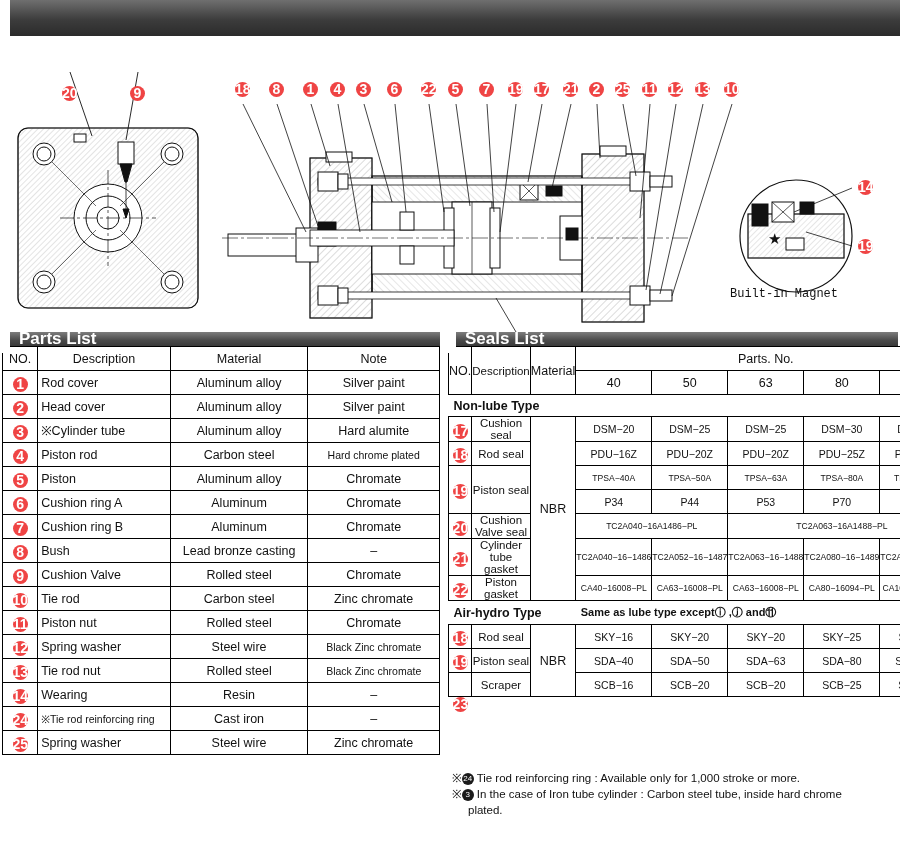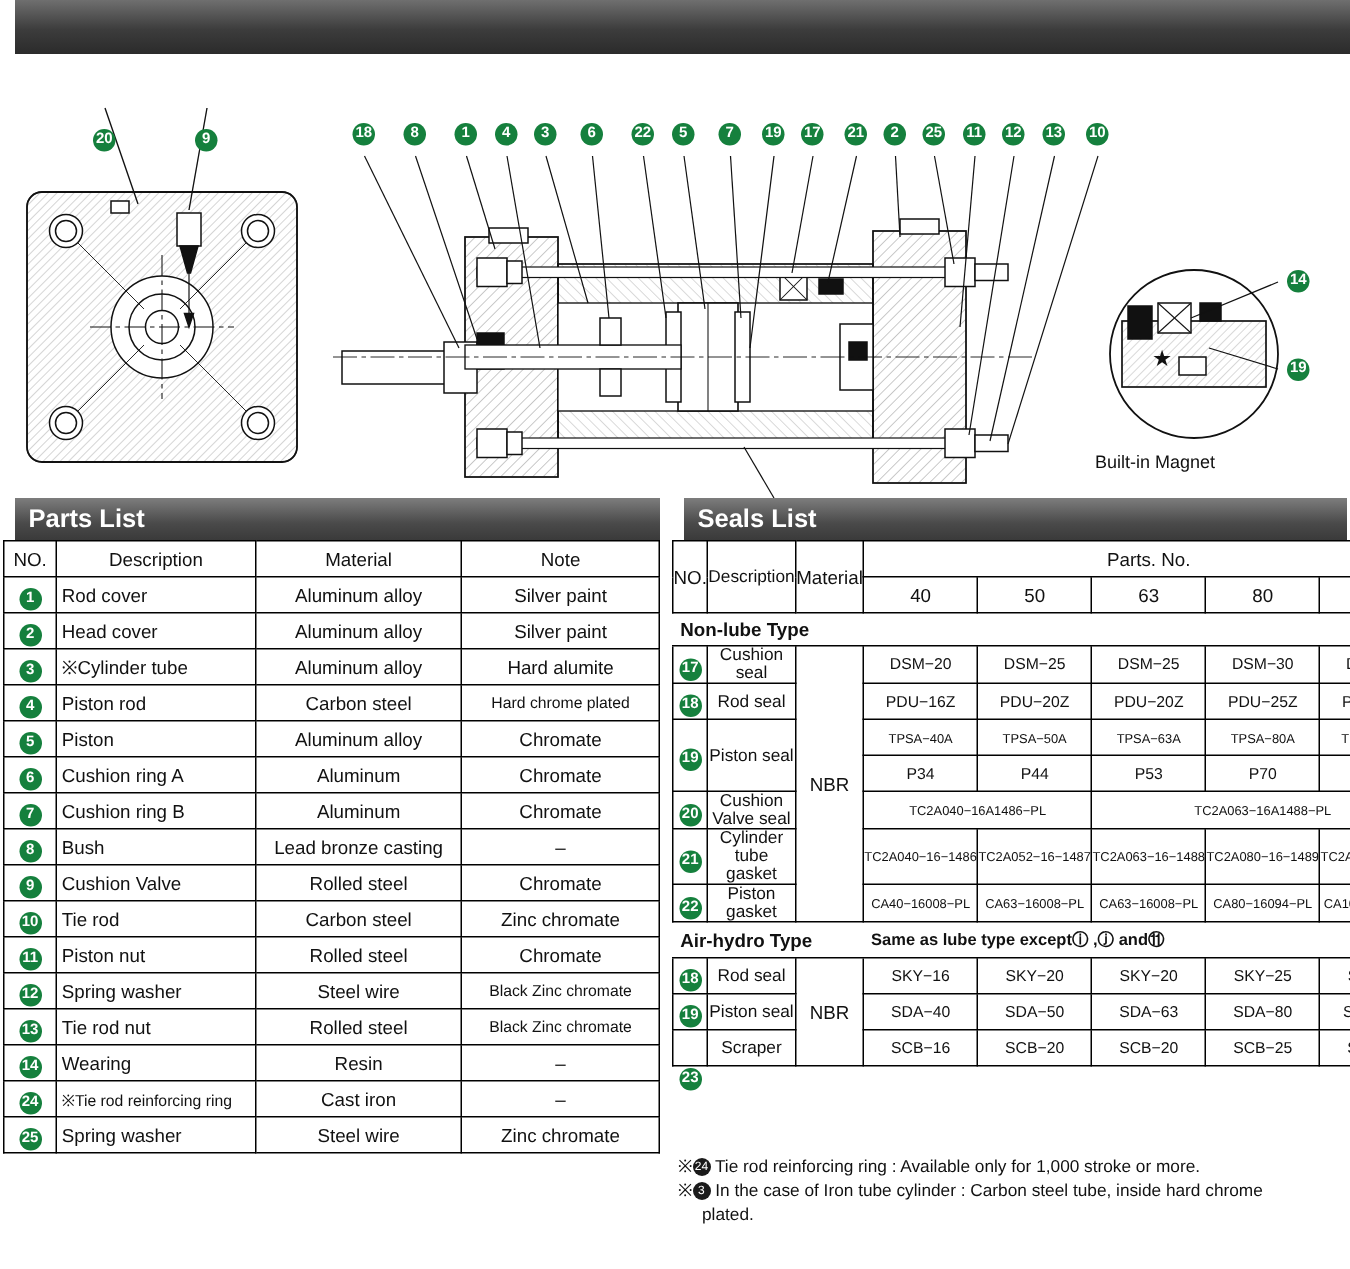--- a/index.html
+++ b/index.html
@@ -25,31 +25,31 @@
 
   
   .drawing{
     position:absolute;left:0;top:36px;width:900px;height:296px;background:#fff;
   }
   .drawing svg{display:block;}
 
   
   .bub{
     position:absolute;border-radius:50%;
-    background:#15803d;color:#fff;
-    font-size:10px;line-height:14px;text-align:center;
+    background:#ef4444;color:#fff;
+    font-size:14px;line-height:14px;text-align:center;
     width:15px;height:15px;font-weight:bold;
   }
   .cap{
     position:absolute;font-size:12px;color:#111;
   }
 
   
   .tbl-head{
-    height:28px;
+    height:14px;
     background:linear-gradient(to bottom,#7d7d7d 0%,#4a4a4a 60%,#3a3a3a 100%);
     color:#fff;font-size:17px;font-weight:bold;
     display:flex;align-items:center;
   }
   .tbl-head .hacc{width:8px;height:28px;background:#fff;margin-right:9px;}
   .panel{position:absolute;top:332px;}
   #parts-panel{left:2px;width:438px;}
   #seals-panel{left:448px;width:450px;}
 
   table{border-collapse:collapse;width:100%;font-size:12.5px;}
@@ -254,21 +254,21 @@
   <div class="bub" style="left:615px;top:46px;">25</div>
   <div class="bub" style="left:642px;top:46px;">11</div>
   <div class="bub" style="left:668px;top:46px;">12</div>
   <div class="bub" style="left:695px;top:46px;">13</div>
   <div class="bub" style="left:724px;top:46px;">10</div>
 
   <div class="bub" style="left:509px;top:296px;">24</div>
 
   <div class="bub" style="left:858px;top:144px;">14</div>
   <div class="bub" style="left:858px;top:203px;">19</div>
-  <div class="cap" style="left:730px;top:265px;">Built-in Magnet</div>
+  <div class="cap" style="left:730px;top:251px;font-family:Liberation Mono, monospace;">Built-in Magnet</div>
 </div>
 
 <div class="panel" id="parts-panel">
   <div class="tbl-head">
     <div class="hacc"></div>
     <span>Parts List</span>
   </div>
   <table class="pl">
     <thead>
       <tr>

